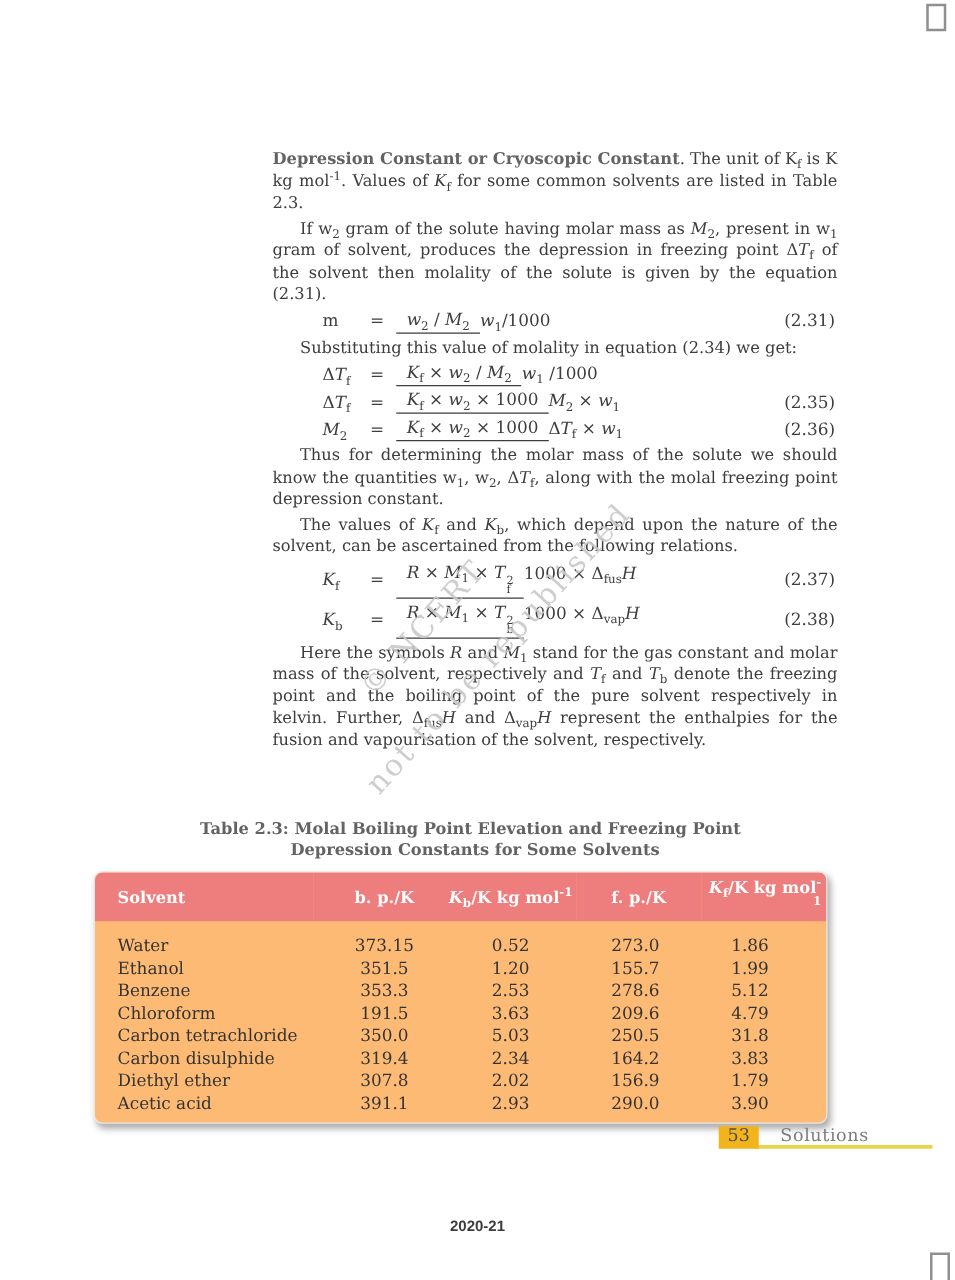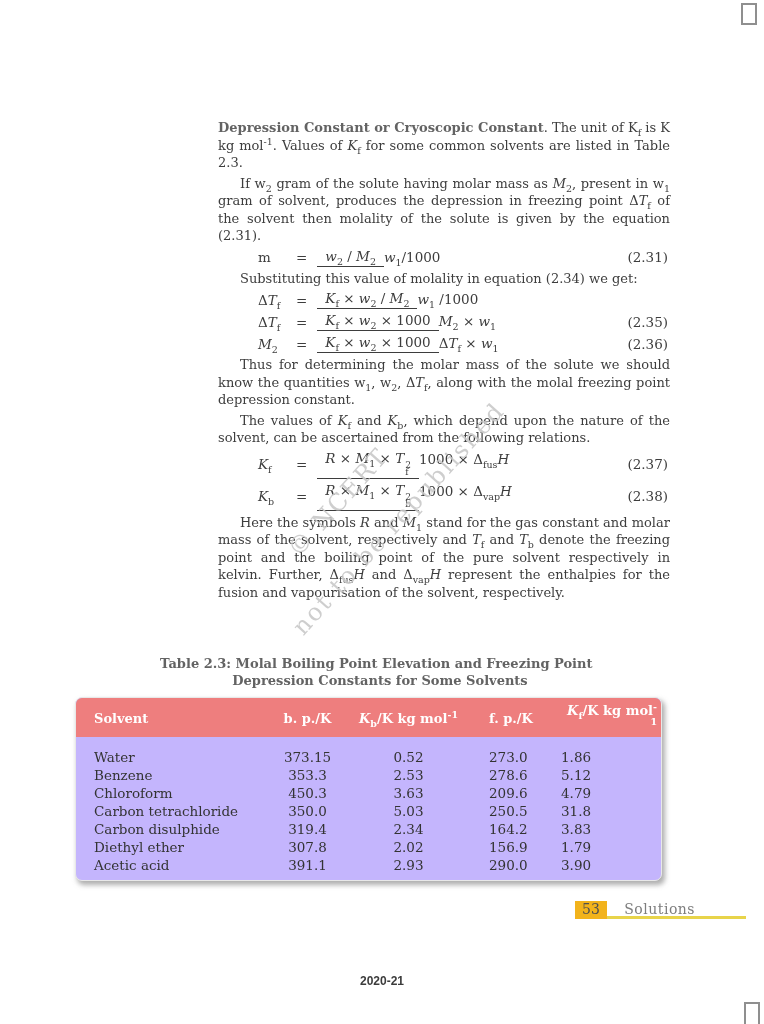--- a/index.html
+++ b/index.html
@@ -44,36 +44,36 @@
   .ss{display:inline-flex;flex-direction:column;align-items:flex-start;vertical-align:-5px;
       font-size:9px;line-height:7px;margin-left:1px;}
   .ss sup,.ss sub{font-size:9px;line-height:7px;position:static;}
 
   
   .caption{position:absolute;left:160px;top:655px;width:500px;color:var(--c-heading);
            font-weight:bold;font-size:13px;line-height:17px;z-index:1;}
   .caption .cap-line2{text-align:center;width:440px;}
 
   
-  .table-wrap{position:absolute;left:75px;top:697px;width:585px;background:#c4b5fd;border-radius:7px;
+  .table-wrap{position:absolute;left:75px;top:697px;width:585px;background:#fdba74;border-radius:7px;
               box-shadow:2.5px 3.5px 5px rgba(110,110,110,.55);overflow:hidden;z-index:2;
               border:1px solid #e8e8e8;}
   table{border-collapse:collapse;width:100%;table-layout:fixed;}
   col.c0{width:175px;}col.c1{width:105px;}col.c2{width:105px;}col.c3{width:100px;}col.c4{width:100px;}
   thead th{background:var(--c-header-bg);color:#ffffff;font-weight:bold;font-size:13px;
            padding:5px 0 4px 0;}
   tbody td{font-size:13.5px;line-height:16px;padding:1px 0;color:#333;}
   tbody tr:first-child td{padding-top:12px;}
   tbody tr:last-child td{padding-bottom:7px;}
   th.c0,td.c0{text-align:left;padding-left:18px;}
   th.c1,td.c1{text-align:center;padding-left:8px;}
   th.c2,td.c2{text-align:center;}
   th.c3,td.c3{text-align:left;padding-left:28px;}
   th.c4{text-align:right;padding-right:4px;}
-  td.c4{text-align:left;padding-right:22px;}
+  td.c4{text-align:center;padding-right:22px;}
 
   
   .footer{position:absolute;left:575px;top:901px;width:171px;height:22px;font-size:14px;z-index:2;}
   .footer-rule{position:absolute;left:28px;right:0;top:15px;height:2.5px;background:var(--c-yellow);}
   .page-num{position:relative;display:inline-block;background:var(--c-gold);color:#4f4f4f;
             padding:0 7px 2px 7px;z-index:1;}
   .chapter{color:#7d7d7d;margin-left:13px;letter-spacing:.5px;}
 
   .year{position:absolute;left:0;right:0;top:974px;text-align:center;
         font-family:"Liberation Sans","DejaVu Sans",sans-serif;font-size:12px;font-weight:600;
@@ -195,29 +195,36 @@
         </thead>
       <tbody id="tbody">
           <tr>
             <td class="c0">Water</td>
             <td class="c1">373.15</td>
             <td class="c2">0.52</td>
             <td class="c3">273.0</td>
             <td class="c4">1.86</td>
           </tr>
           <tr>
+            <td class="c0">Ethanol</td>
+            <td class="c1">351.5</td>
+            <td class="c2">1.20</td>
+            <td class="c3">155.7</td>
+            <td class="c4">1.99</td>
+          </tr>
+          <tr>
             <td class="c0">Benzene</td>
             <td class="c1">353.3</td>
             <td class="c2">2.53</td>
             <td class="c3">278.6</td>
             <td class="c4">5.12</td>
           </tr>
           <tr>
             <td class="c0">Chloroform</td>
-            <td class="c1">450.3</td>
+            <td class="c1">191.5</td>
             <td class="c2">3.63</td>
             <td class="c3">209.6</td>
             <td class="c4">4.79</td>
           </tr>
           <tr>
             <td class="c0">Carbon tetrachloride</td>
             <td class="c1">350.0</td>
             <td class="c2">5.03</td>
             <td class="c3">250.5</td>
             <td class="c4">31.8</td>

